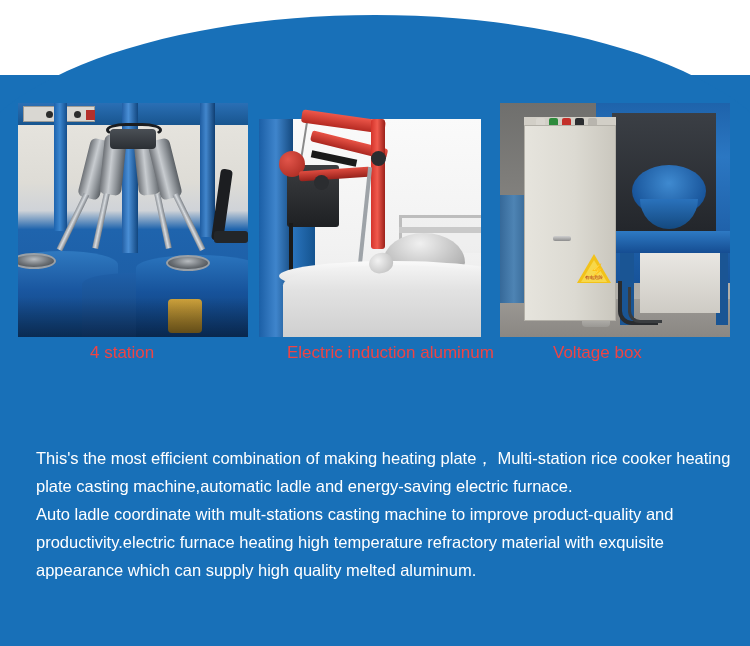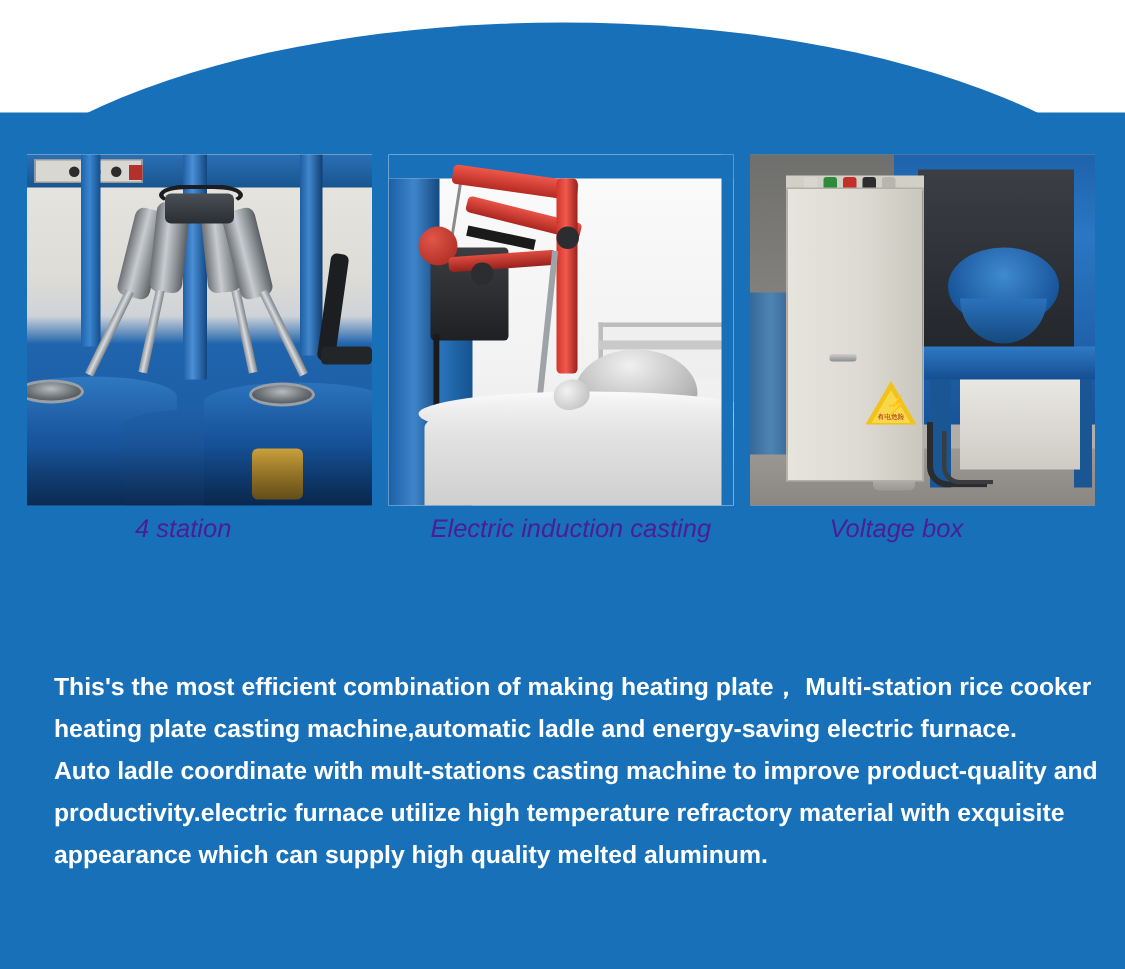--- a/index.html
+++ b/index.html
@@ -224,43 +224,42 @@
     border-left:4px solid #2a2c2f; border-bottom:4px solid #2a2c2f; border-radius:0 0 0 14px; }
   .p3-hoses2 { position:absolute; left:128px; top:184px; width:34px; height:36px;
     border-left:3px solid #3a3d40; border-bottom:3px solid #3a3d40; border-radius:0 0 0 12px; }
   .p3-spool { position:absolute; left:82px; top:206px; width:28px; height:18px;
     background: linear-gradient(to bottom,#cfcdc8,#9a9894); border-radius:4px; }
 
   
   .captions { position:absolute; left:0; top:343px; width:750px; height:30px; z-index:3; }
   .caption {
     position:absolute;
-    color:#4c1d95;
+    color:#ef4444;
     font-size:17px;
     font-family:"Liberation Sans", sans-serif;
     white-space:nowrap;
-    font-style:italic;
   }
   .cap1 { left:90px; top:0; }
   .cap2 { left:287px; top:0; }
   .cap3 { left:553px; top:0; }
 
   
   .body-text {
     position:absolute;
     left:36px;
     top:444px;
     width:700px;
     color:#ffffff;
     font-size:16.5px;
     line-height:28px;
     font-family:"Liberation Sans", sans-serif;
     z-index:3;
   }
-  .body-text p { margin:0;font-weight:bold; }
+  .body-text p { margin:0; }
 </style>
 </head>
 <body>
 
 <div id="page">
 
   <div class="bg-blue-fallback"></div>
   <div class="bg-arc"></div>
 
   <div class="photo-row">
@@ -355,22 +354,22 @@
           <div class="p3-bolt">⚡</div>
           <div class="p3-cn">有电危险</div>
         </div>
       </div>
     </div>
 
   </div>
 
   <div class="captions">
     <div class="caption cap1">4 station</div>
-    <div class="caption cap2">Electric induction casting</div>
+    <div class="caption cap2">Electric induction aluminum</div>
     <div class="caption cap3">Voltage box</div>
   </div>
 
   <div class="body-text">
     <p>This's the most efficient combination of making heating plate，  Multi-station rice cooker heating plate casting machine,automatic ladle and energy-saving electric furnace.</p>
-    <p>Auto ladle coordinate with mult-stations casting machine to improve product-quality and productivity.electric furnace utilize high temperature refractory material with exquisite appearance which can supply high quality melted aluminum.</p>
+    <p>Auto ladle coordinate with mult-stations casting machine to improve product-quality and productivity.electric furnace heating high temperature refractory material with exquisite appearance which can supply high quality melted aluminum.</p>
   </div>
 
 </div>
 
 </body></html>

